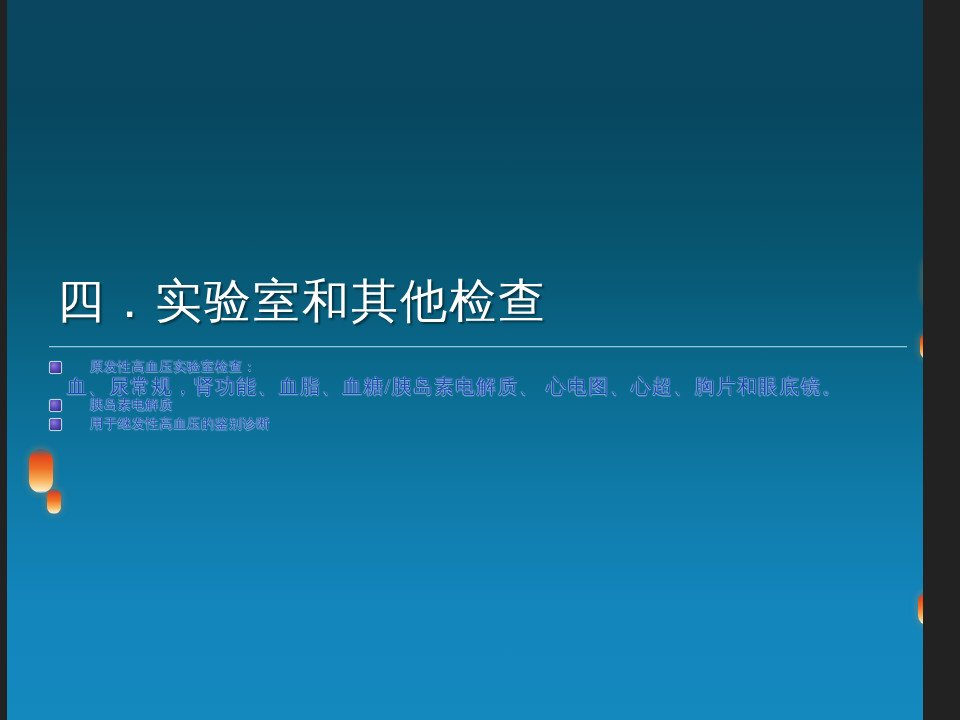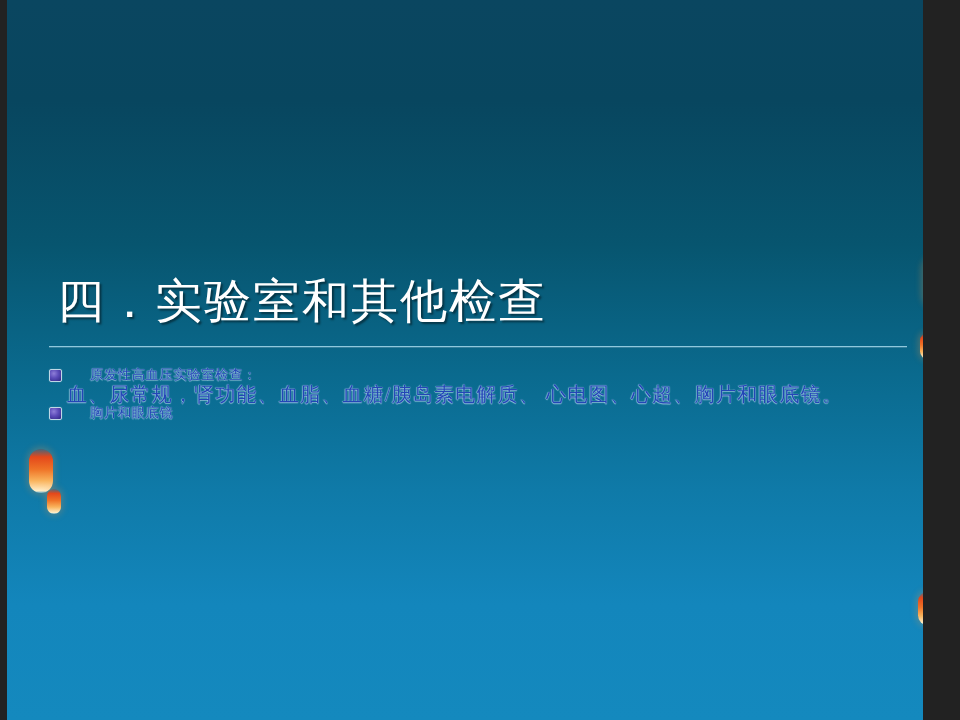--- a/index.html
+++ b/index.html
@@ -76,21 +76,21 @@
     width: 858px;
     height: 1px;
     background: #8fc8dd;
     box-shadow: 0 1px 0 rgba(255,255,255,0.18);
   }
 
   
   #body {
     position: absolute;
     left: 42px;
-    top: 366px;
+    top: 358px;
     width: 880px;
   }
   .line {
     display: flex;
     align-items: flex-start;
     min-height: 18px;
     margin-bottom: 1px;
   }
   .bullet {
     flex: 0 0 auto;
@@ -143,18 +143,22 @@
       <span class="bullet"></span>
       <span class="txt">原发性高血压实验室检查：</span>
     </div>
 
     <div class="line sub">
       <span class="txt">血、尿常规，肾功能、血脂、血糖/胰岛素电解质、 心电图、心超、胸片和眼底镜。</span>
     </div>
 
     <div class="line">
       <span class="bullet"></span>
-      <span class="txt">胸片和眼底镜</span>
+      <span class="txt">胰岛素电解质</span>
     </div>
 
+    <div class="line">
+      <span class="bullet"></span>
+      <span class="txt">用于继发性高血压的鉴别诊断</span>
+    </div>
 
   </div>
 </div>
 
 </body></html>

